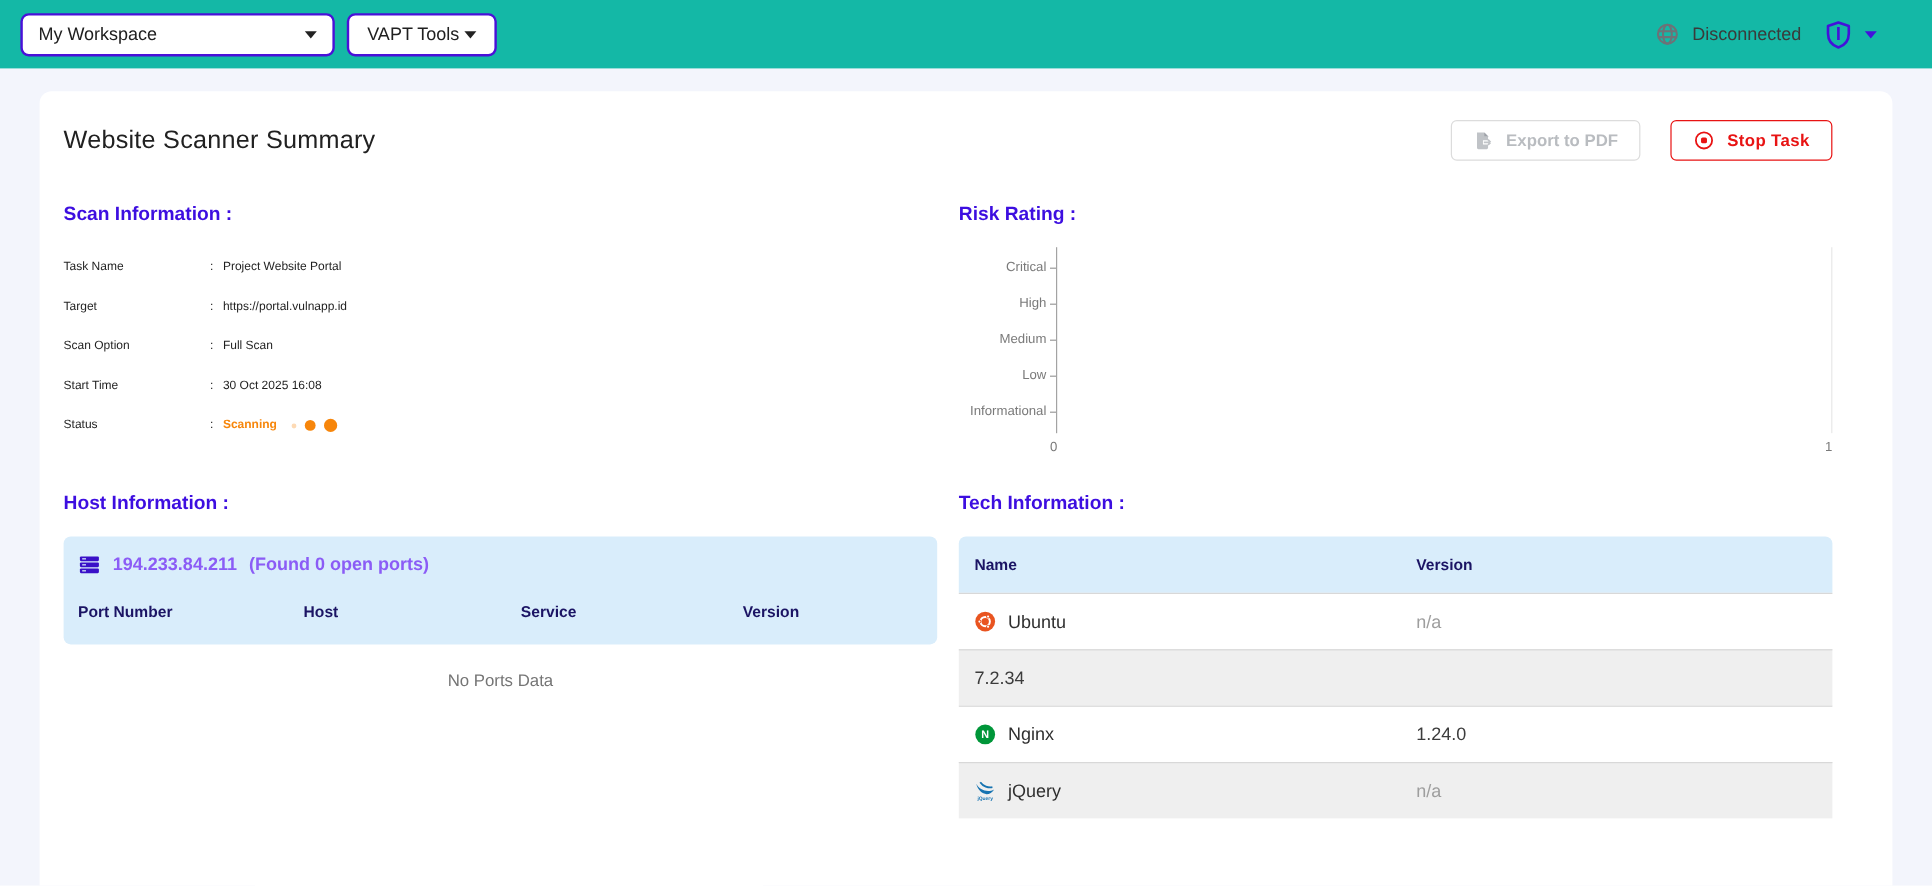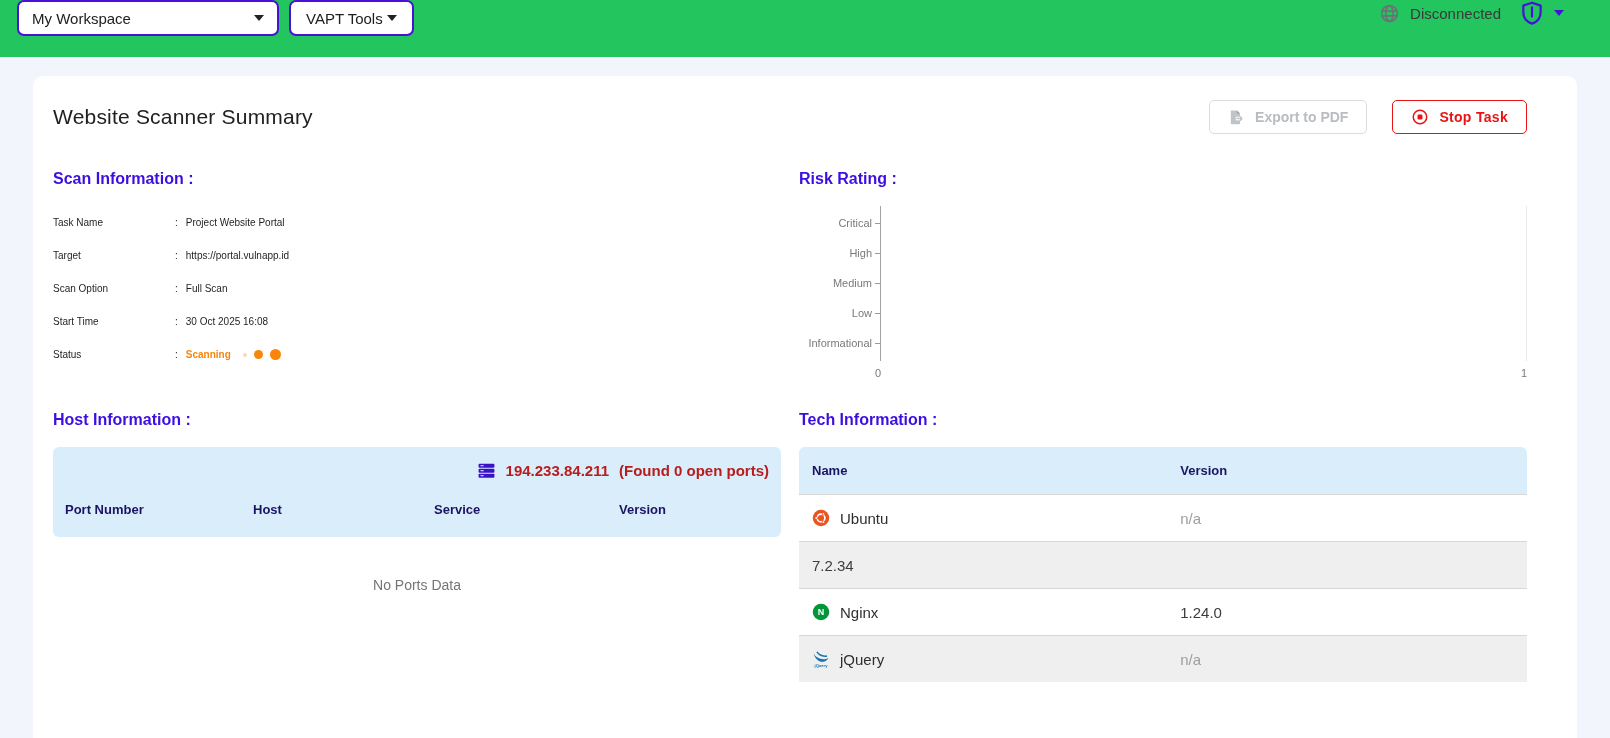--- a/index.html
+++ b/index.html
@@ -5,22 +5,22 @@
   * { box-sizing: border-box; }
   html,body { margin:0; padding:0; }
   body {
     width:1610px; height:738px; overflow:hidden;
     background:#f3f5fc;
     font-family:"Liberation Sans", sans-serif;
     color:#1f1f1f;
   }
   
   .topbar {
-    height:57px; background:#22c55e;
-    display:flex; align-items:flex-start;
+    height:57px; background:#14b8a6;
+    display:flex; align-items:center;
     padding:0 46px 0 17px;
   }
   .select-box {
     width:262px; height:36px;
     display:flex; align-items:center; justify-content:space-between;
     border:2px solid #4a10d8; border-radius:7px;
     padding:0 13px; font-size:15px; color:#202020; background:#fff; cursor:pointer;
   }
   .vapt-btn {
     height:36px; margin-left:10px;
@@ -84,27 +84,27 @@
   }
   .chart-xlabels {
     display:flex; justify-content:space-between;
     margin:6px 0 0 76px; font-size:11px; color:#7a7a7a;
   }
 
   
   .host-panel { background:#d9edfb; border-radius:6px; padding-bottom:20px; }
   .host-ip {
     display:flex; align-items:center; gap:10px;
-    padding:14px 12px 10px; font-size:15px; font-weight:700; color:#b91c1c;justify-content:flex-end;
+    padding:14px 12px 10px; font-size:15px; font-weight:700; color:#8b5cf6;
   }
   .host-cols {
     display:grid; grid-template-columns:188px 181px 185px 1fr;
     padding:12px 12px 0; font-size:13px; font-weight:700; color:#1b1464;
   }
-  .no-ports { margin-top:40px; text-align:center; font-size:14px; color:#757575; }
+  .no-ports { margin-top:22px; text-align:center; font-size:14px; color:#757575; }
 
   
   .tech-head {
     display:grid; grid-template-columns:51.5% 48.5%;
     align-items:center; height:47px; padding-left:13px;
     background:#d9edfb; border-radius:6px 6px 0 0;
     font-size:13px; font-weight:700; color:#1b1464;
   }
   .tech-row {
     display:grid; grid-template-columns:51.5% 48.5%;

